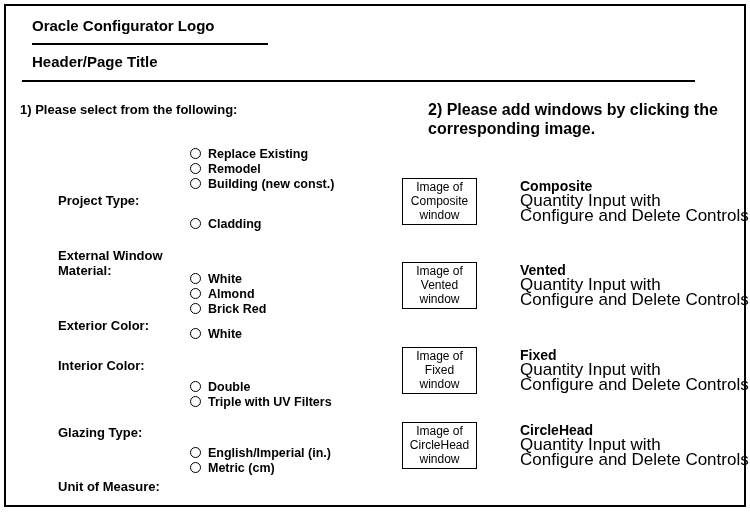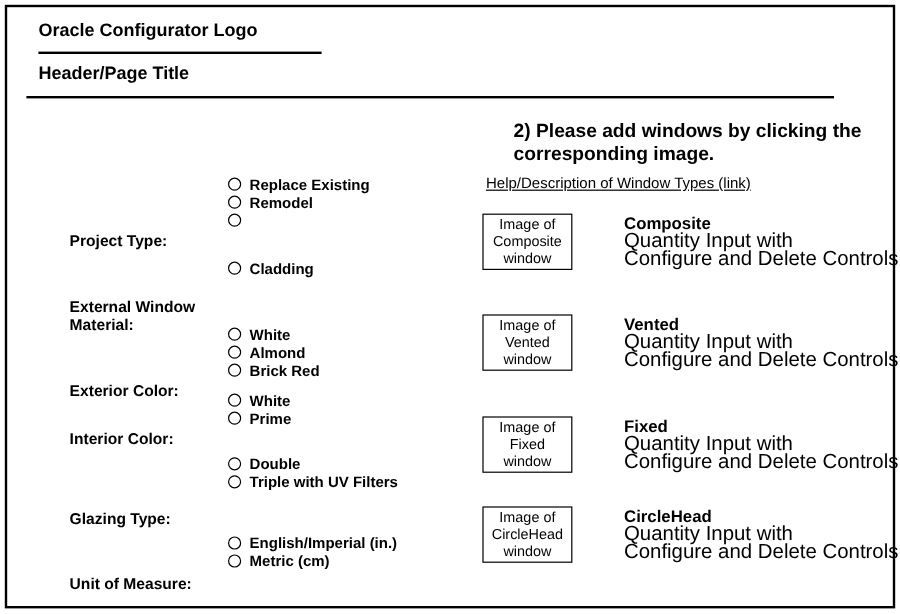--- a/index.html
+++ b/index.html
@@ -36,37 +36,38 @@
 
 <div id="page">
   <div class="frame"></div>
 
   <div class="logo">Oracle Configurator Logo</div>
   <div class="logo-rule"></div>
 
   <div class="page-title">Header/Page Title</div>
   <div class="title-rule"></div>
 
+  <div class="left-heading">1) Please select from the following:</div>
   <div class="right-heading">2) Please add windows by clicking the corresponding image.</div>
 
-  <a class="help-link">Help/Description of Window Types (link)</a>
 
   <div class="group" style="top:146px">
     <div class="group-label" style="top:15px">Project Type:</div>
     <div class="group-options">
       <div class="opt-row">
         <span class="radio"></span>
         <span class="opt-text">Replace Existing</span>
       </div>
       <div class="opt-row">
         <span class="radio"></span>
         <span class="opt-text">Remodel</span>
       </div>
       <div class="opt-row">
         <span class="radio"></span>
+        <span class="opt-text">Building (new const.)</span>
       </div>
     </div>
   </div>
 
   <div class="group" style="top:216px">
     <div class="group-label" style="top:0">External Window Material:</div>
     <div class="group-options">
       <div class="opt-row">
         <span class="radio"></span>
         <span class="opt-text">Cladding</span>
@@ -91,24 +92,20 @@
       </div>
     </div>
   </div>
 
   <div class="group" style="top:326px">
     <div class="group-label" style="top:0">Interior Color:</div>
     <div class="group-options">
       <div class="opt-row">
         <span class="radio"></span>
         <span class="opt-text">White</span>
-      </div>
-      <div class="opt-row">
-        <span class="radio"></span>
-        <span class="opt-text">Prime</span>
       </div>
     </div>
   </div>
 
   <div class="group" style="top:379px">
     <div class="group-label" style="top:14px">Glazing Type:</div>
     <div class="group-options">
       <div class="opt-row">
         <span class="radio"></span>
         <span class="opt-text">Double</span>

